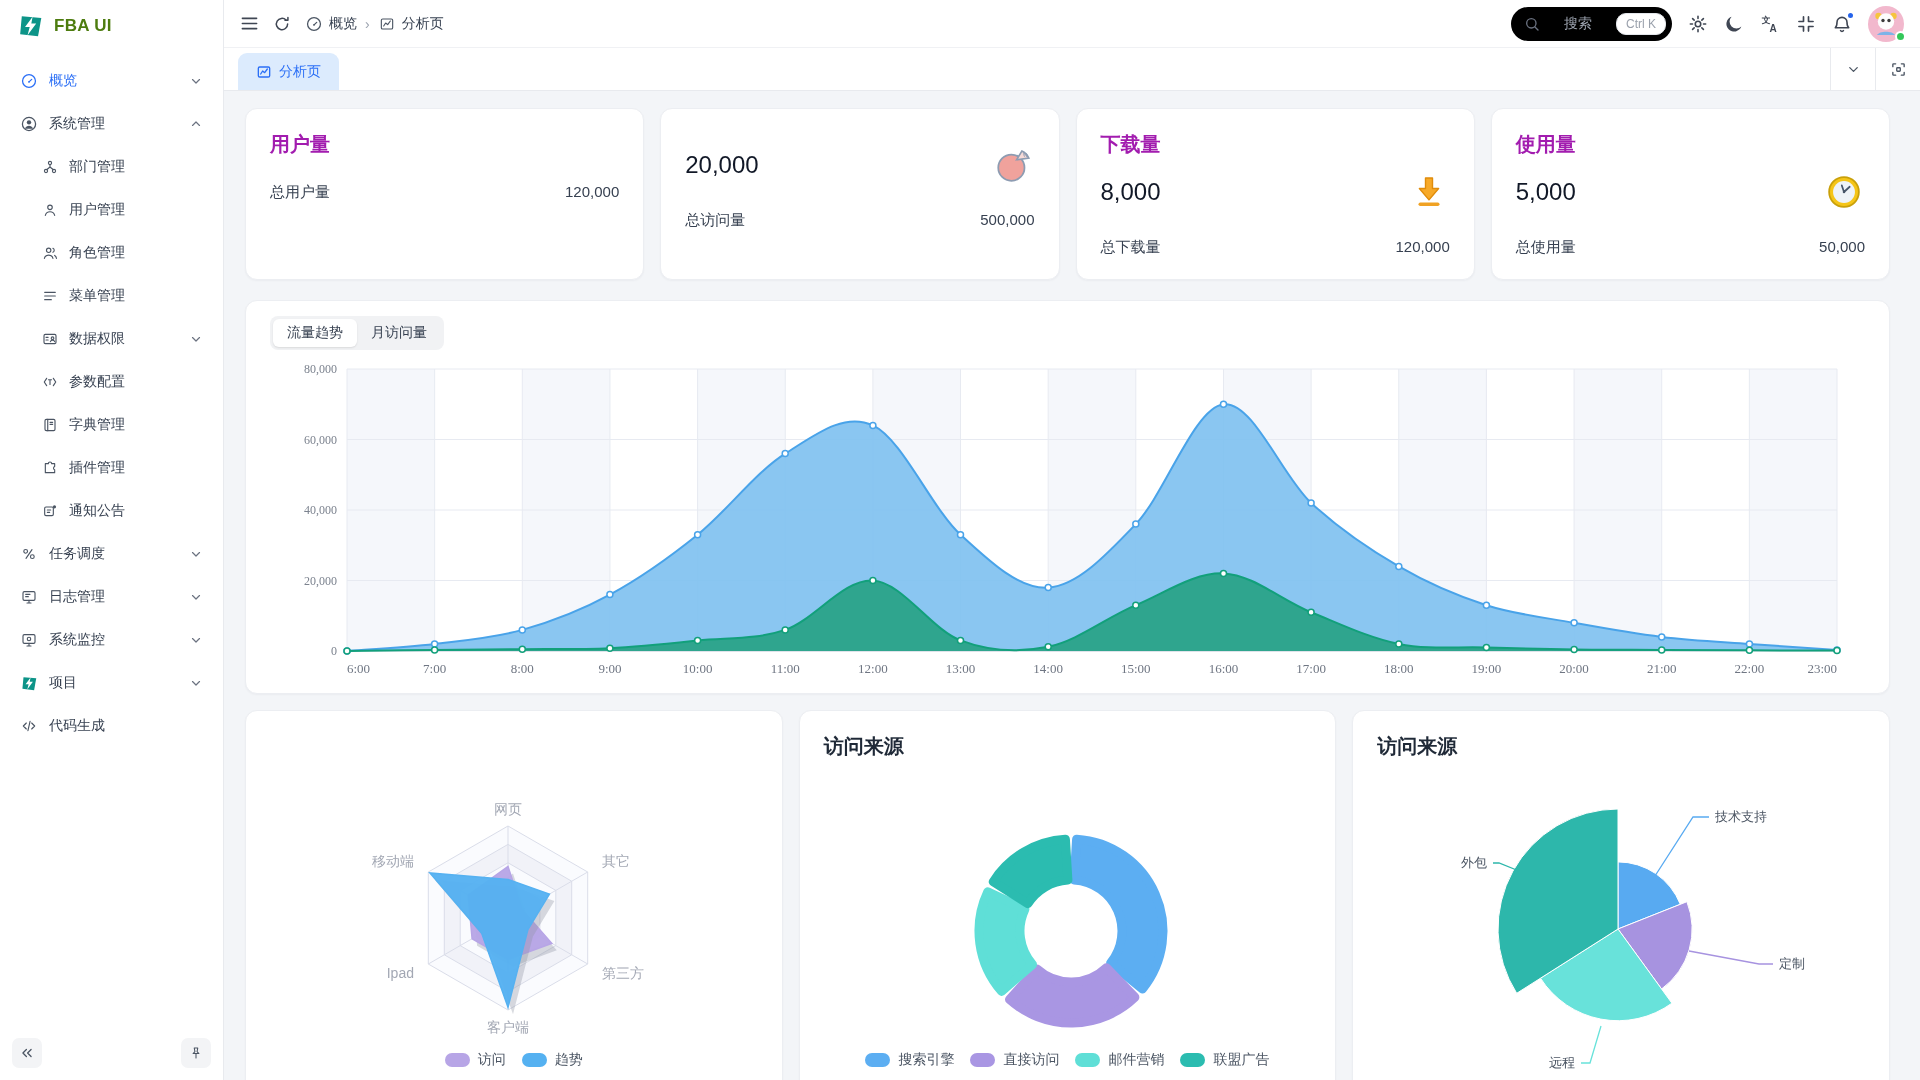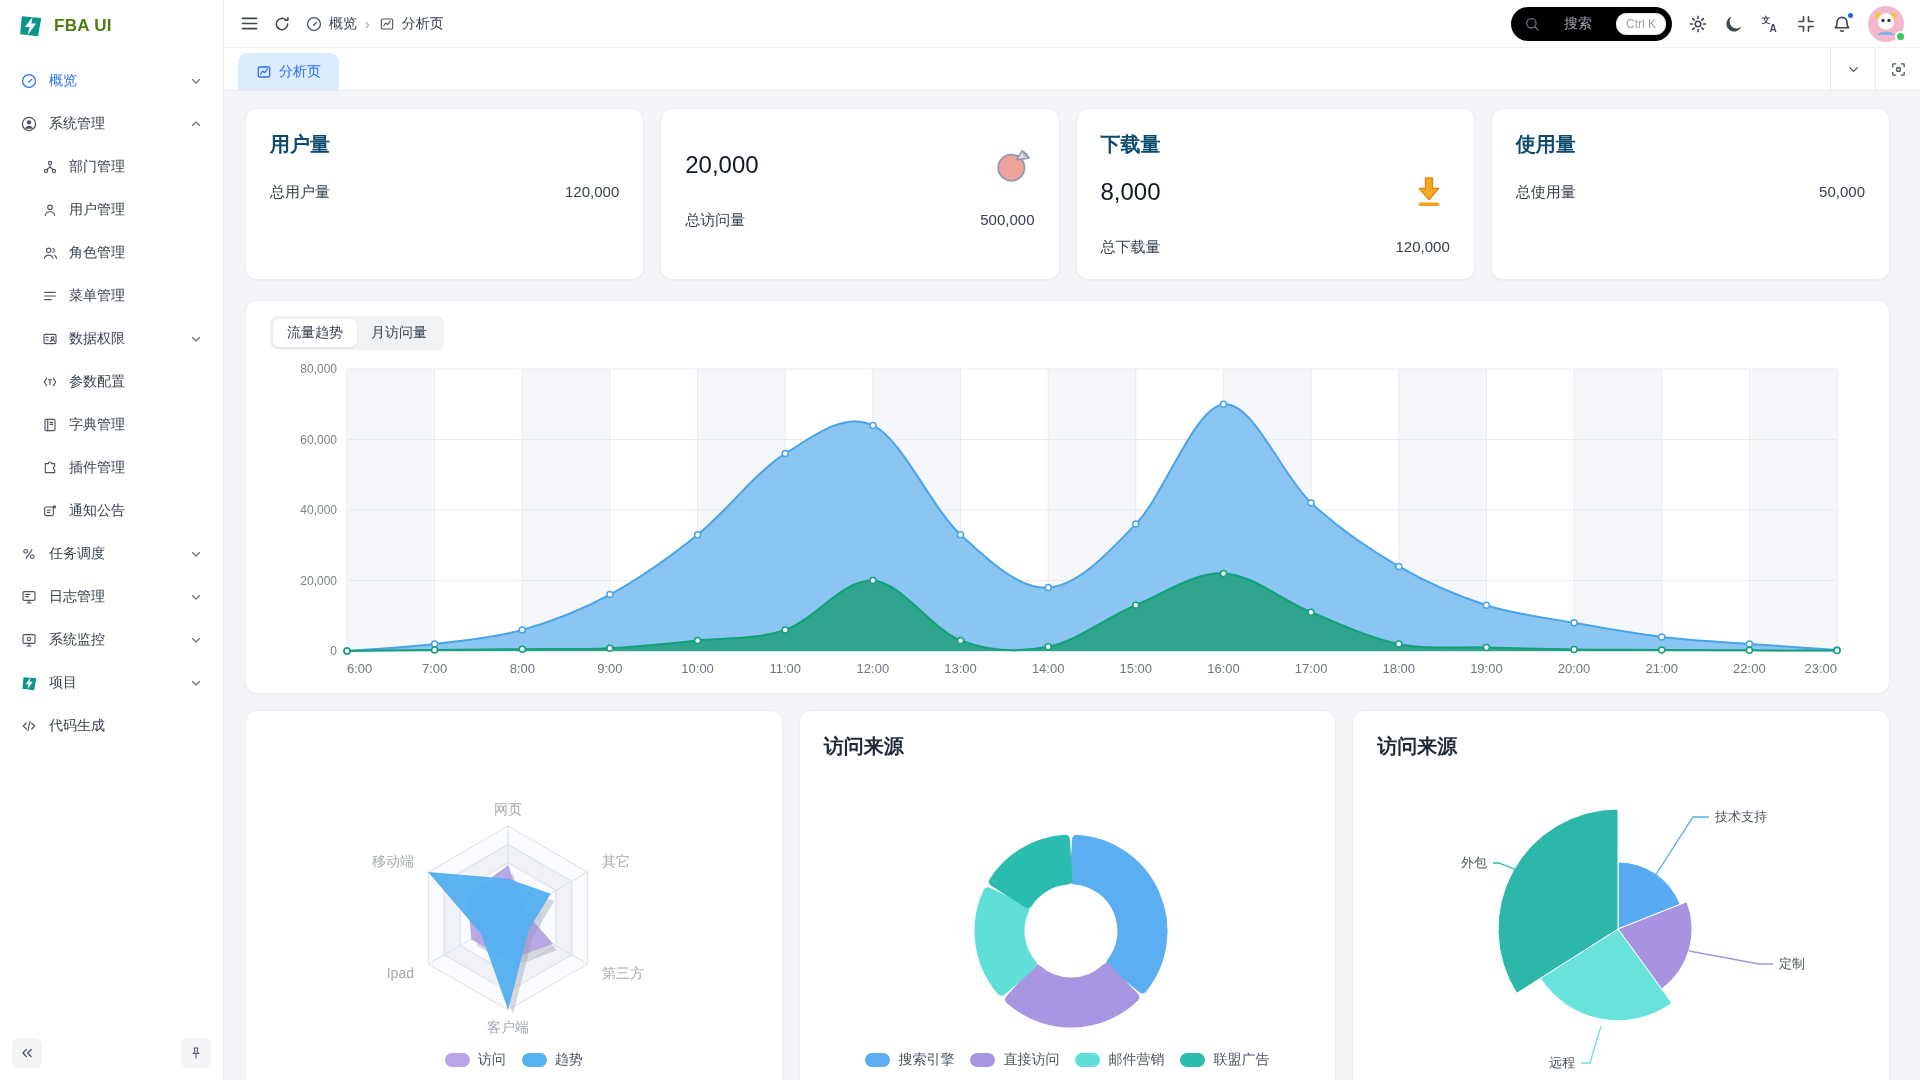--- a/index.html
+++ b/index.html
@@ -51,26 +51,26 @@
     border-radius:9px 9px 0 0; display:flex; align-items:center; gap:7px; font-size:14px; cursor:pointer; }
   .ts-right { margin-left:auto; display:flex; height:100%; }
   .tsbtn { width:45px; border-left:1px solid #e8eaee; display:flex; align-items:center; justify-content:center;
     color:#4b5563; cursor:pointer; }
 
   
   .content { flex:1; background:#f3f5f8; padding:17px 30px 0 21px; overflow:hidden; }
   .cards-row { display:grid; grid-template-columns:repeat(4,1fr); gap:16px; }
   .card { background:#fff; border:1px solid #eceef2; border-radius:12px; box-shadow:0 1px 2px rgba(20,30,50,.04); }
   .stat-card { height:172px; padding:22px 24px; }
-  .stat-title { font-size:20px; font-weight:bold; color:#0c4a6e; }
+  .stat-title { font-size:20px; font-weight:bold; color:#a21caf; }
   .stat-mid { display:flex; justify-content:space-between; align-items:center; margin-top:13px; }
   .stat-value { font-size:24px; color:#111827; }
   .stat-foot { display:flex; justify-content:space-between; margin-top:25px; font-size:15px; color:#374151; }
 
-  .trend-card { margin-top:20px; padding:15px 24px 8px; }
+  .trend-card { margin-top:20px; padding:15px 24px 8px;font-family:Liberation Serif, serif; }
   .seg { display:inline-flex; background:#f1f2f4; border-radius:8px; padding:3px; }
   .seg-btn { padding:5px 14px; font-size:14px; color:#374151; border-radius:6px; cursor:pointer; }
   .seg-btn.on { background:#fff; box-shadow:0 1px 2px rgba(0,0,0,.10); }
   #areaChart { margin-top:5px; }
 
   .bottom-row { display:grid; grid-template-columns:repeat(3,1fr); gap:16px; margin-top:16px; }
   .panel { height:430px; position:relative; overflow:hidden; padding:22px 24px 0; }
   .panel-title { font-size:20px; font-weight:bold; color:#1f2937; }
   .chart-abs { position:absolute; left:0; }
   .legend { position:absolute; left:0; right:0; top:340px; display:flex; justify-content:center; gap:16px; }
@@ -459,20 +459,31 @@
                 </svg>
               </span>
      </div>
      <div class="stat-foot">
        <span>总下载量</span>
        <span>120,000</span>
      </div>
    </div>
           <div class="card stat-card">
      <div class="stat-title">使用量</div>
+     <div class="stat-mid">
+       <span class="stat-value">5,000</span>
+       <span>
+                <svg width="42" height="42" viewBox="0 0 48 48">
+                  <circle cx="24" cy="24" r="17" fill="#f5c518" stroke="#c9a00a" stroke-width="2"></circle>
+                  <circle cx="24" cy="24" r="12.5" fill="#eef3f8"></circle>
+                  <path d="M24 24l6.5-6M24 24l-2.5-7.5" stroke="#475569" stroke-width="2" stroke-linecap="round"></path>
+                  <circle cx="24" cy="24" r="1.4" fill="#475569"></circle>
+                </svg>
+              </span>
+     </div>
      <div class="stat-foot">
        <span>总使用量</span>
        <span>50,000</span>
      </div>
    </div>
         </div>
 
       <div class="card trend-card">
         <div class="seg">
           <span class="seg-btn on">流量趋势</span>

